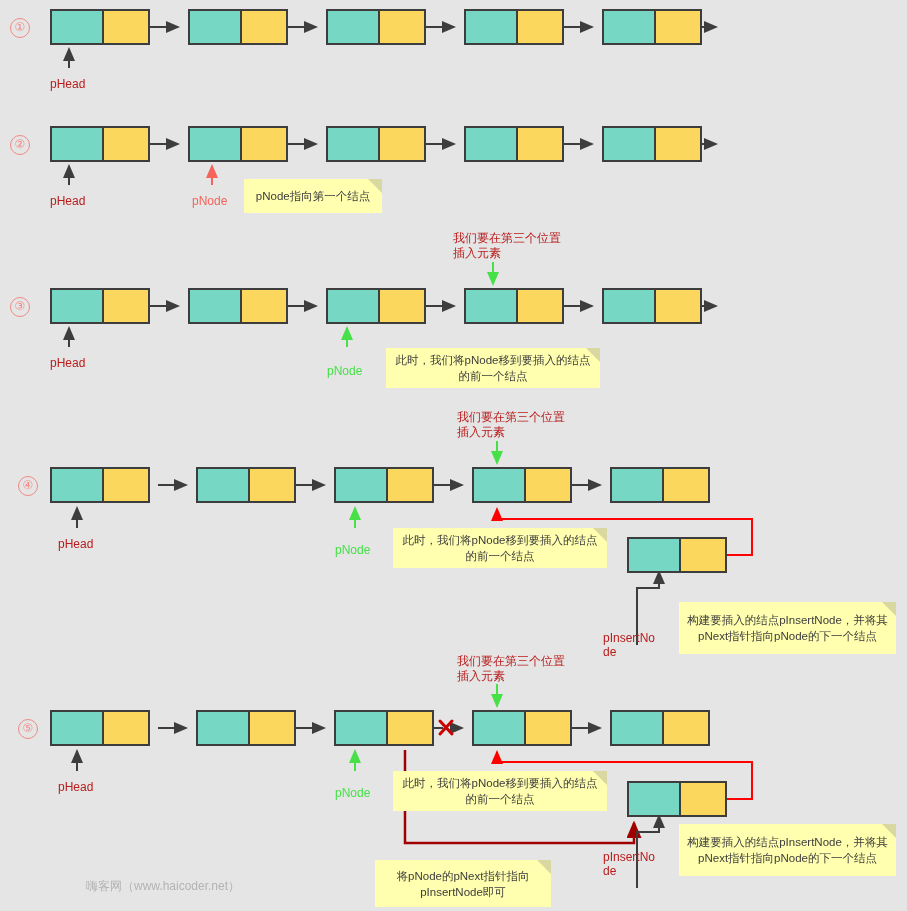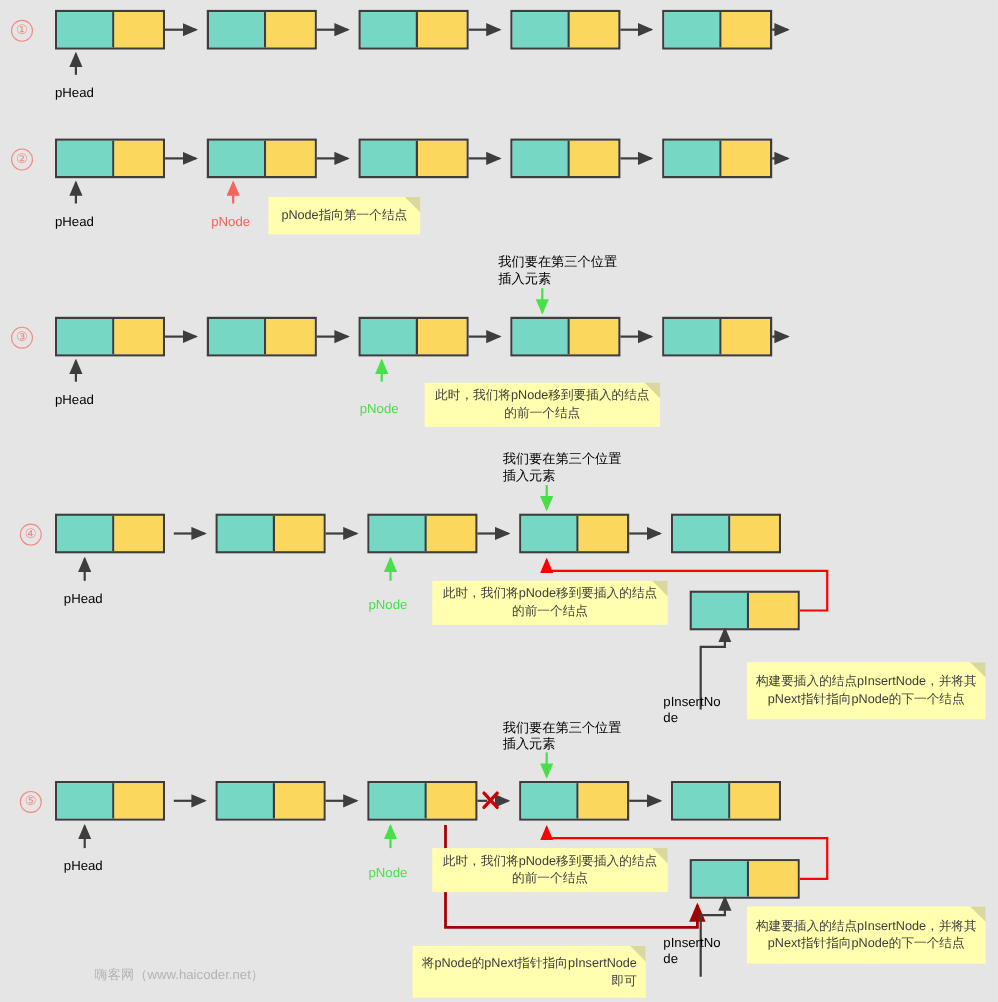--- a/index.html
+++ b/index.html
@@ -51,21 +51,21 @@
   }
   .node .half-next {
     flex: 1 1 auto;
     background: #fbd85d;
   }
 
   
   .lbl {
     position: absolute;
     font-size: 12px;
-    color: #000000;
+    color: #b91c1c;
     white-space: nowrap;
     font-family: "Liberation Sans", sans-serif;
   }
   .lbl-red  { color: #f4645a; }
   .lbl-green{ color: #48e048; }
   .lbl-center { }
   .watermark {
     position: absolute;
     font-size: 12px;
     color: #b3b3b3;
@@ -376,18 +376,18 @@
 <div class="lbl lbl-center" style="left:603px; top:850px; width:70px;">pInsertNo</div>
 <div class="lbl lbl-center" style="left:603px; top:864px; width:70px;">de</div>
 <div class="note" style="left:393px; top:771px; width:214px; height:40px;">
   <span class="fold"></span>
   <span class="txt">此时，我们将pNode移到要插入的结点的前一个结点</span>
 </div>
 <div class="note" style="left:679px; top:824px; width:217px; height:52px;">
   <span class="fold"></span>
   <span class="txt">构建要插入的结点pInsertNode，并将其pNext指针指向pNode的下一个结点</span>
 </div>
-<div class="note" style="left:375px; top:860px; width:212px; height:47px;text-align:right;">
+<div class="note" style="left:375px; top:860px; width:176px; height:47px;">
   <span class="fold"></span>
   <span class="txt">将pNode的pNext指针指向pInsertNode即可</span>
 </div>
 
 <div class="watermark" style="left:64px; top:878px;padding-left:22px;">嗨客网（www.haicoder.net）</div>
 
 </body></html>

